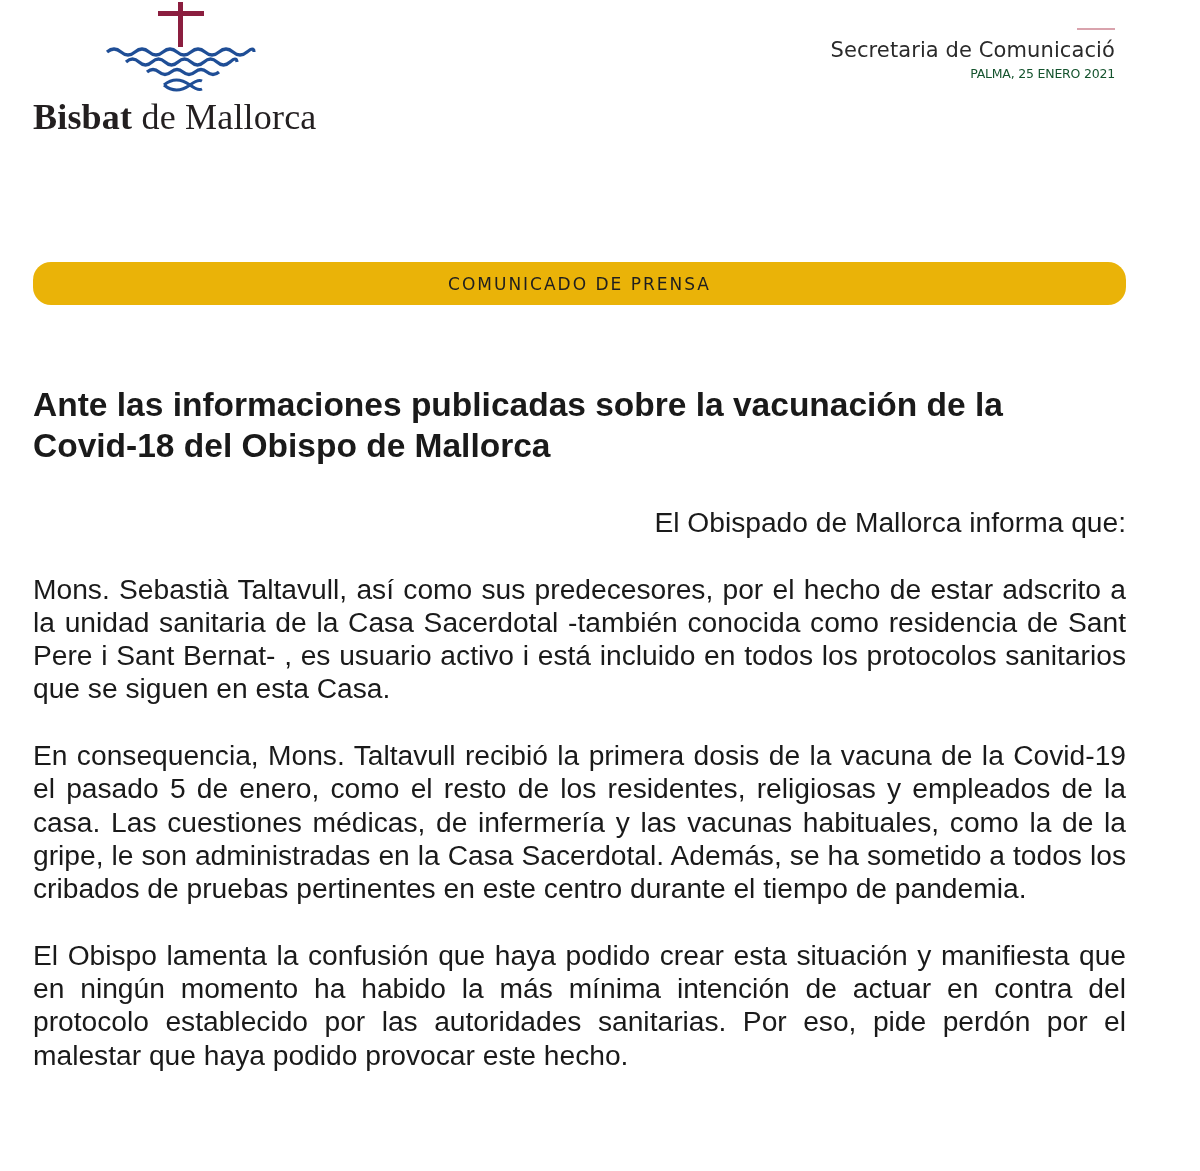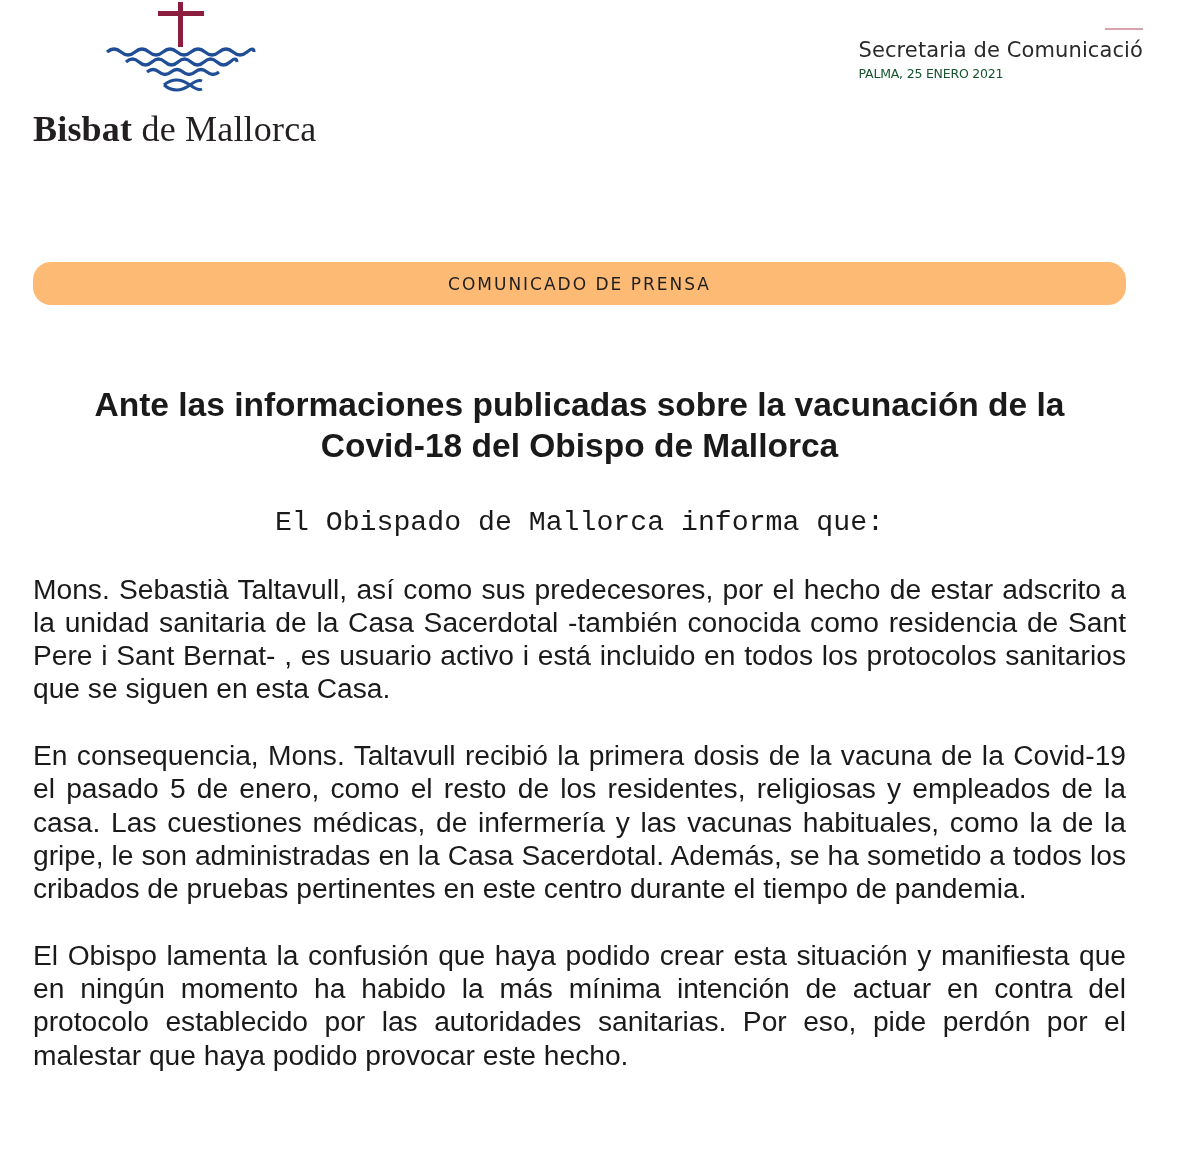--- a/index.html
+++ b/index.html
@@ -22,33 +22,34 @@
       height: 140px;
     }
     .logo svg {
       position: absolute;
       left: 72px;
       top: 0;
     }
     .logo-text {
       position: absolute;
       left: 3px;
-      top: 108px;
+      top: 96px;
       font-family: "Liberation Serif", "DejaVu Serif", serif;
       font-size: 36px;
       color: #231f20;
       white-space: nowrap;
       letter-spacing: 0.2px;
     }
     .logo-text b { font-weight: bold; }
 
     .header-right {
       position: absolute;
-      right: 57px;
+      right: 85px;
       top: 28px;
+      text-align: right;
     }
     .accent-line {
       position: absolute;
       right: 0;
       top: 0;
       width: 38px;
       height: 2px;
       background: #d9a3ad;
     }
     .dept {
@@ -65,39 +66,38 @@
       color: #14532d;
       letter-spacing: -0.2px;
     }
 
     .banner {
       position: absolute;
       left: 33px;
       top: 262px;
       width: 1093px;
       height: 43px;
-      background: #fdba74;
+      background: #eab308;
       display: flex;
       align-items: center;
       justify-content: center;
       border-radius: 18px;
     }
     .banner span {
       font-family: "DejaVu Sans", "Liberation Sans", sans-serif;
       font-size: 17px;
       letter-spacing: 2px;
       color: #1f1f1f;
     }
 
     .title {
       position: absolute;
       left: 33px;
       top: 384px;
       width: 1093px;
-      text-align: center;
       font-family: "Liberation Sans", "DejaVu Sans", sans-serif;
       font-weight: bold;
       font-size: 33.5px;
       line-height: 41px;
       color: #1a1a1a;
     }
 
     .body-text {
       position: absolute;
       left: 33px;
@@ -105,21 +105,21 @@
       width: 1093px;
       font-family: "Liberation Sans", "DejaVu Sans", sans-serif;
       font-size: 28.2px;
       line-height: 33.3px;
       color: #1a1a1a;
     }
     .body-text p {
       margin: 0 0 33.3px 0;
       text-align: justify;
     }
-    .body-text p.left { text-align: center; font-family: Liberation Mono, monospace; }
+    .body-text p.left { text-align: right; }
   </style>
 </head>
 <body>
 
 <div class="logo">
   <svg width="160" height="95" viewBox="0 0 160 95">
 
     <rect x="76" y="2" width="5" height="45" fill="#8b1e3f"></rect>
     <rect x="56" y="11" width="46" height="5" fill="#8b1e3f"></rect>
 

